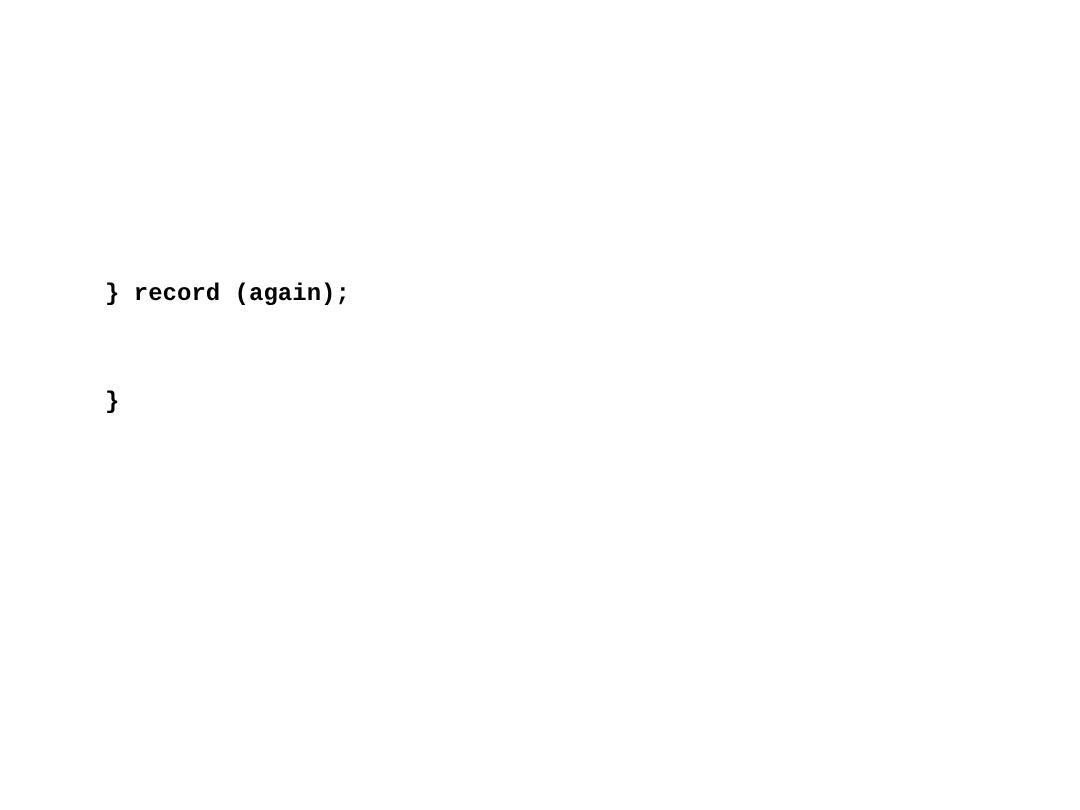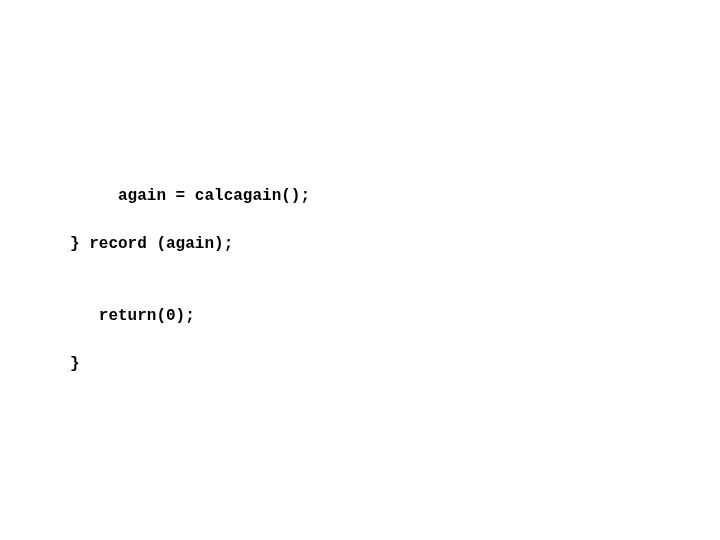--- a/index.html
+++ b/index.html
@@ -18,18 +18,16 @@
     position: absolute;
     top: 160px;
     left: 70px;
     white-space: pre;
   }
 </style>
 </head>
 <body>
 
 <div class="code-block">
-<div>     again = calcagain();</div>
 <div>} record (again);</div>
 <div></div>
-<div>   return(0);</div>
 <div>}</div>
 </div>
 
 </body></html>

